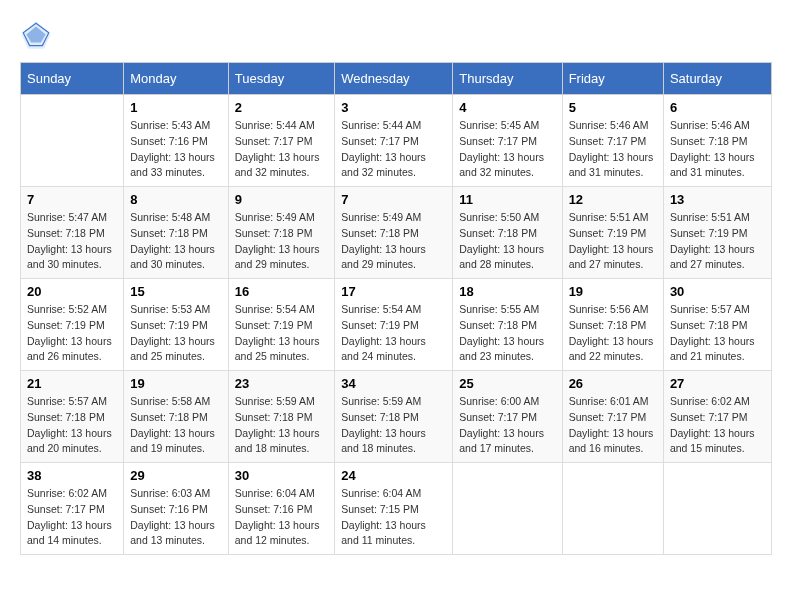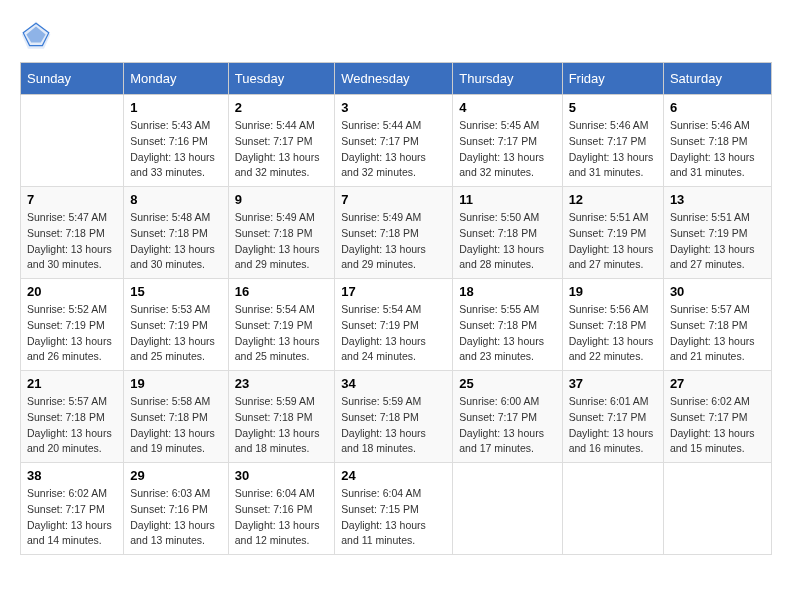--- a/index.html
+++ b/index.html
@@ -215,21 +215,21 @@
         </td>
         <td>
           <span class="day-number">34</span>
           <div class="day-info">Sunrise: 5:59 AM<br>Sunset: 7:18 PM<br>Daylight: 13 hours and 18 minutes.</div>
         </td>
         <td>
           <span class="day-number">25</span>
           <div class="day-info">Sunrise: 6:00 AM<br>Sunset: 7:17 PM<br>Daylight: 13 hours and 17 minutes.</div>
         </td>
         <td>
-          <span class="day-number">37</span>
+          <span class="day-number">26</span>
           <div class="day-info">Sunrise: 6:01 AM<br>Sunset: 7:17 PM<br>Daylight: 13 hours and 16 minutes.</div>
         </td>
         <td>
           <span class="day-number">27</span>
           <div class="day-info">Sunrise: 6:02 AM<br>Sunset: 7:17 PM<br>Daylight: 13 hours and 15 minutes.</div>
         </td>
       </tr>
       <tr>
         <td>
           <span class="day-number">38</span>

